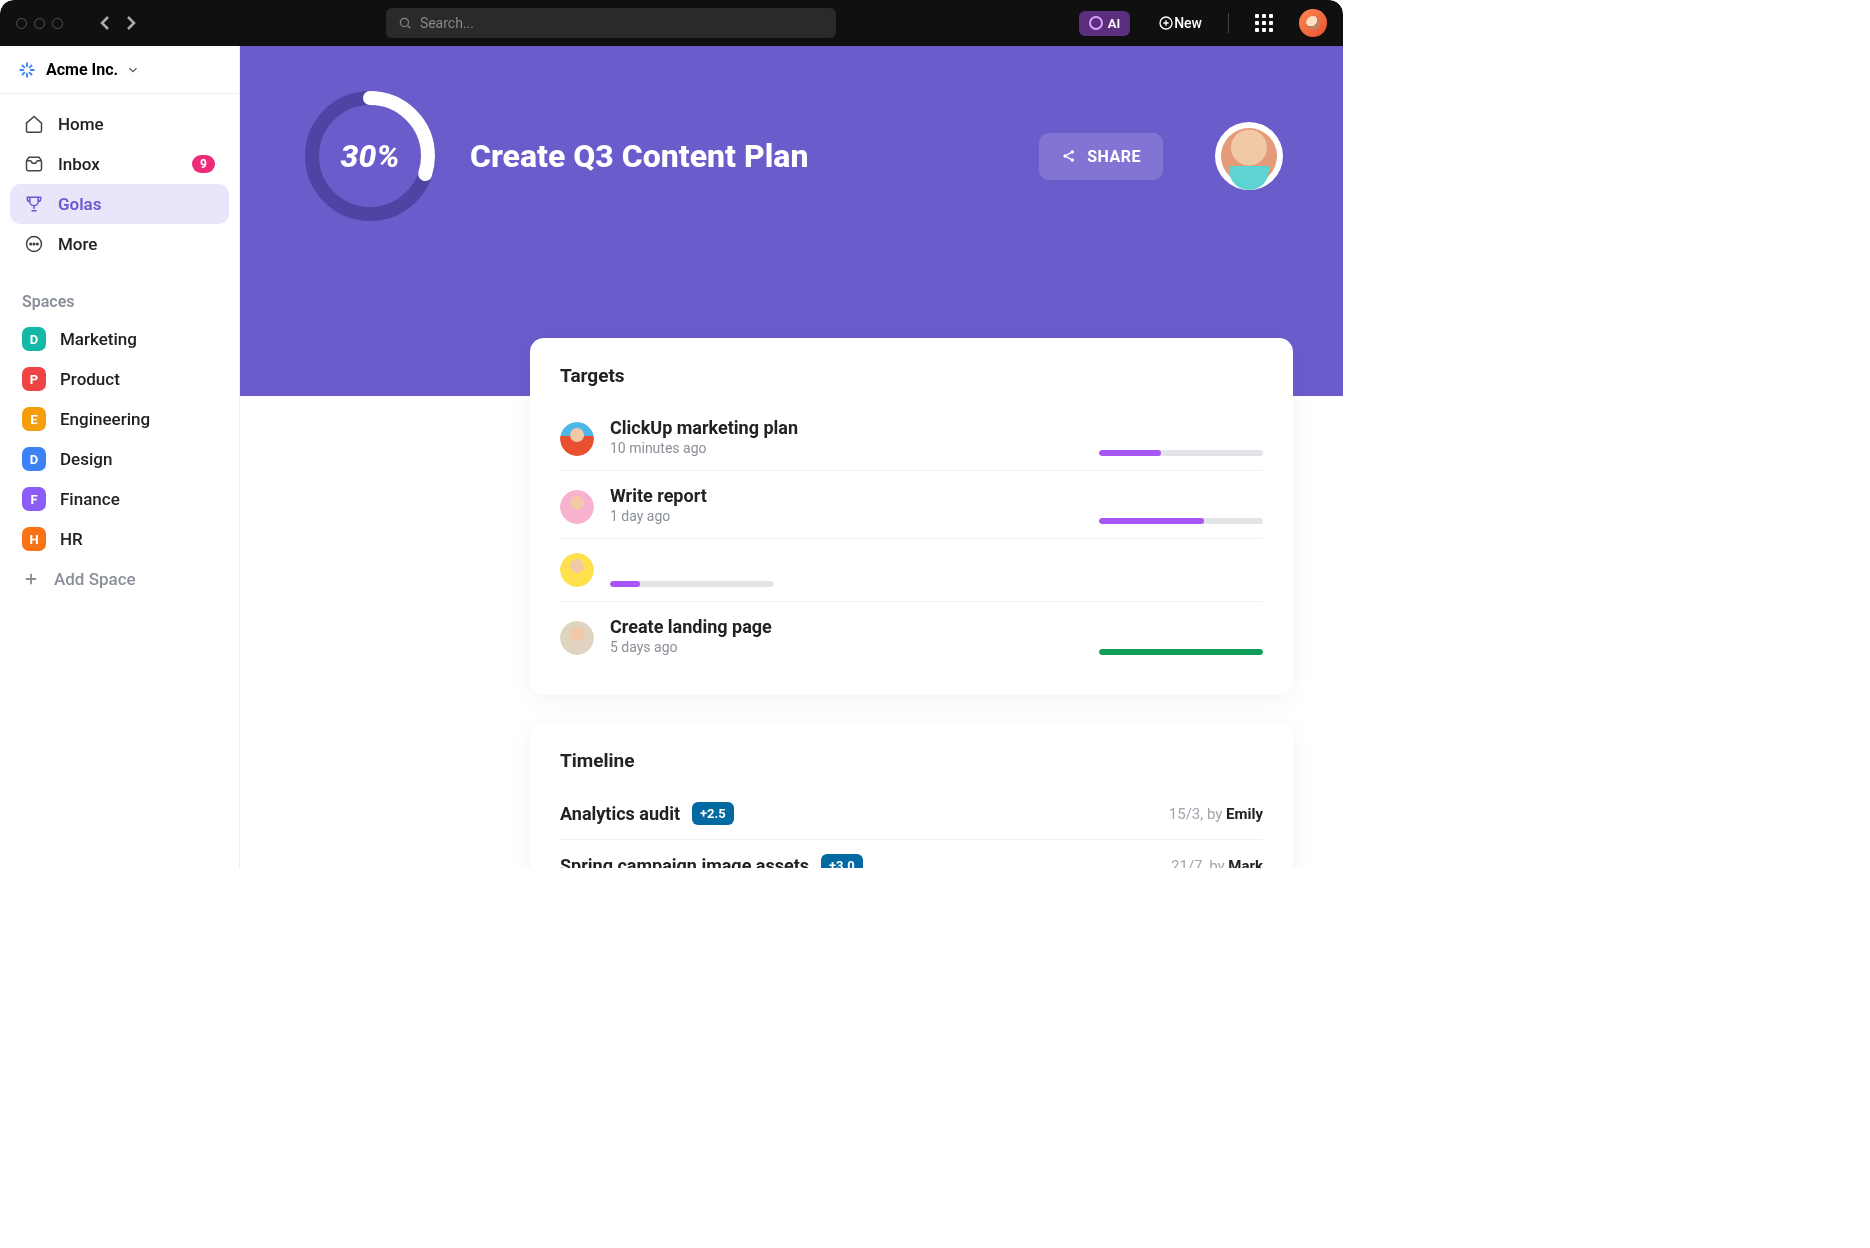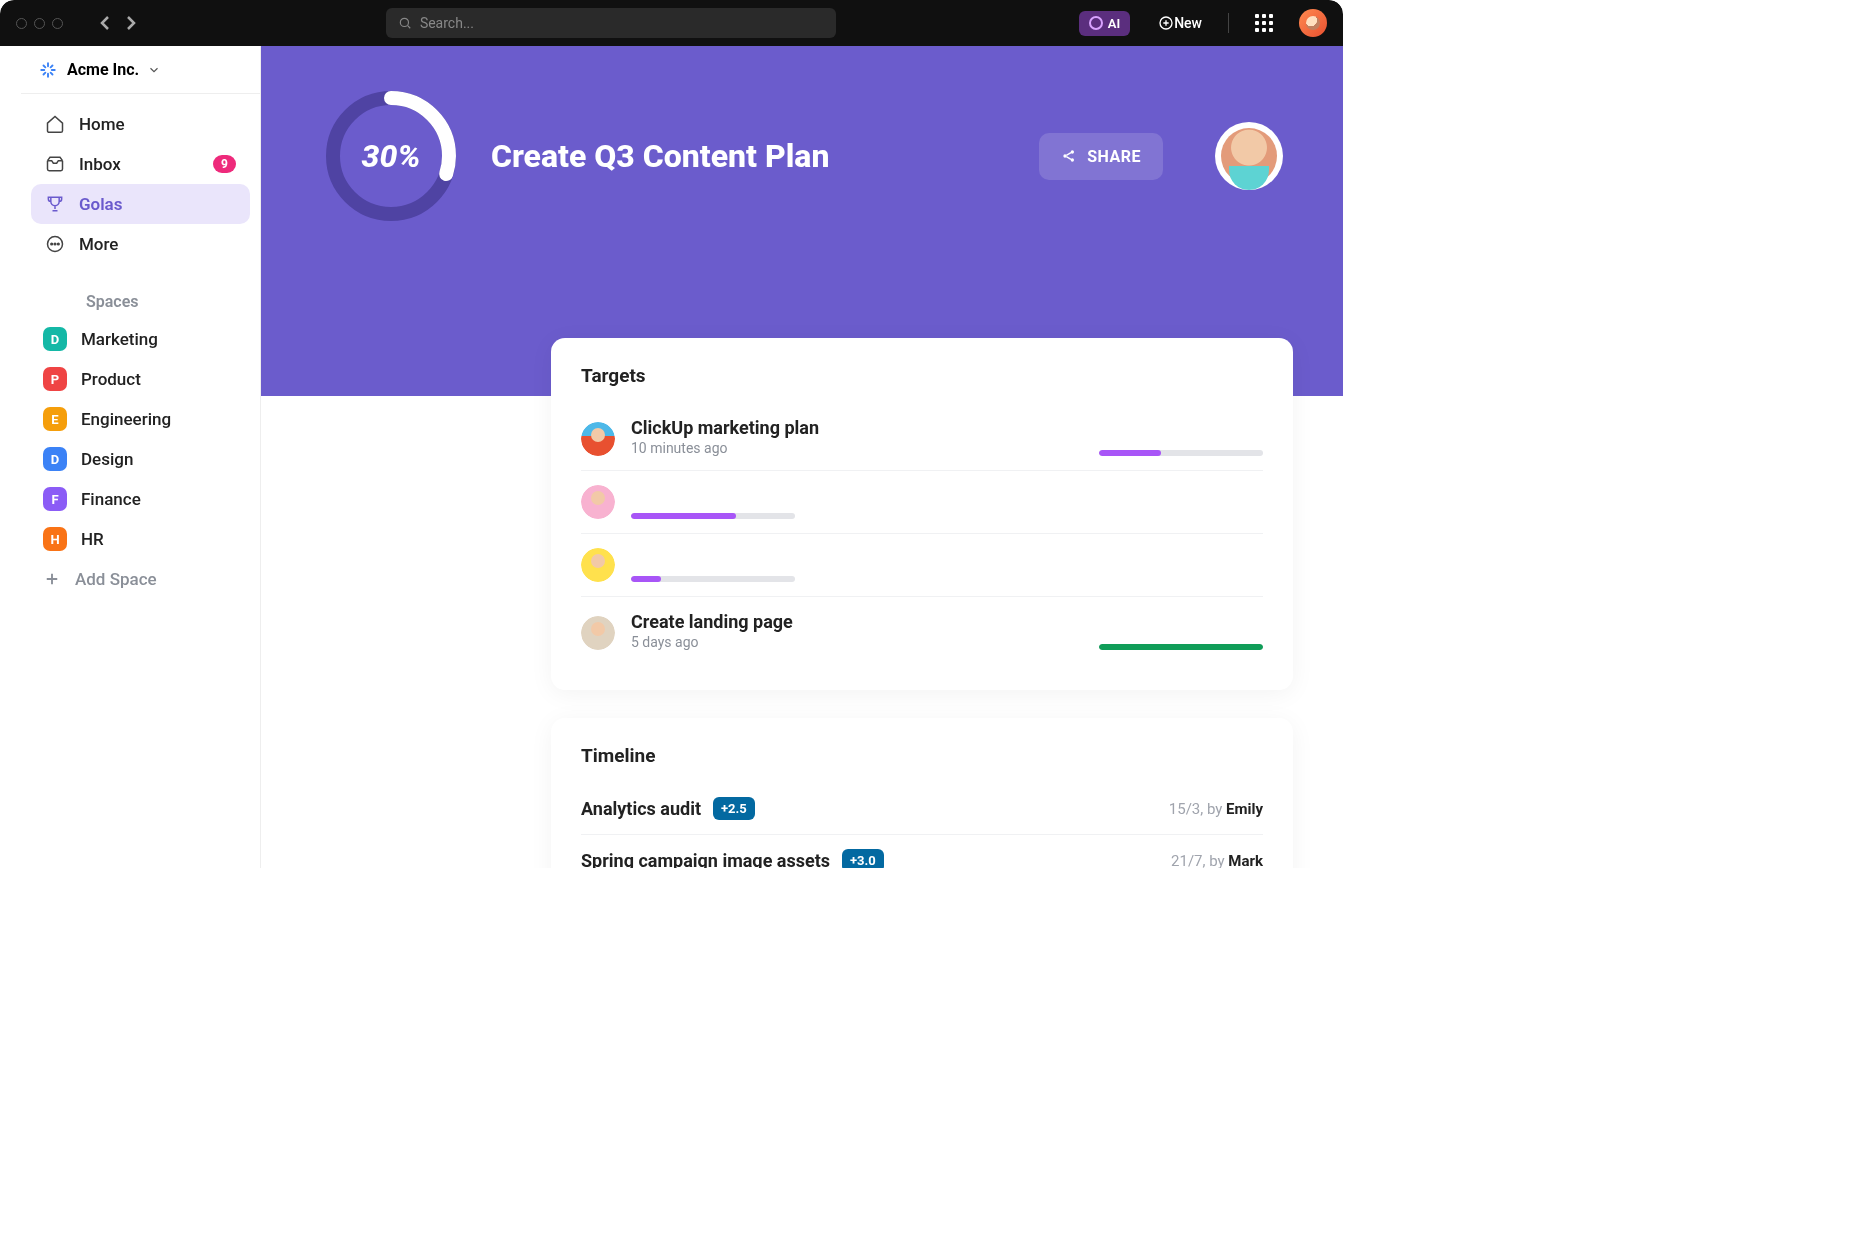--- a/index.html
+++ b/index.html
@@ -18,34 +18,34 @@
 .ai-btn .circ { width: 14px; height: 14px; border-radius: 50%; border: 2px solid #d9a3ff; }
 .new-btn { color: #fff; font-size: 14px; display: flex; align-items: center; cursor: pointer; margin-left: 16px; font-weight: 500; }
 .new-btn svg { width: 16px; height: 16px; stroke: #fff; }
 .sep { width: 1px; height: 20px; background: #444; margin: 0 14px; }
 .apps-btn { display: grid; grid-template-columns: repeat(3, 4px); grid-template-rows: repeat(3, 4px); gap: 3px; cursor: pointer; }
 .apps-btn span { width: 4px; height: 4px; background: #fff; border-radius: 1px; }
 .avatar-top { width: 28px; height: 28px; border-radius: 50%; background: linear-gradient(135deg,#ff8a50,#e85030); margin-left: 14px; cursor: pointer; display:flex; align-items:center; justify-content:center; }
 .avatar-top::after { content:""; width:14px; height:14px; border-radius:50%; background: radial-gradient(circle at 35% 30%, #ffe0c0 45%, #c08060 46%); }
 
 
-.app { display: flex; height: calc(100% - 46px); padding-left: 21px; }
+.app { display: flex; height: calc(100% - 46px); }
 .sidebar { width: 240px; border-right: 1px solid #eee; background: #fff; display: flex; flex-direction: column; }
 .workspace { display: flex; align-items: center; gap: 10px; padding: 14px 18px; font-weight: 700; font-size: 16px; border-bottom: 1px solid #eee; cursor: pointer; }
 .workspace .logo { width: 18px; height: 18px; }
 .workspace svg.caret { width: 14px; height: 14px; stroke: #555; margin-left: -2px; }
 
 .nav { padding: 10px 10px; }
 .nav-item { display: flex; align-items: center; gap: 14px; padding: 10px 14px; border-radius: 10px; font-size: 17px; color: #222; cursor: pointer; position: relative; font-weight: 500; }
 .nav-item.active { background: #eae5fb; color: #6a5acd; font-weight: 600; }
 .nav-item.active svg { stroke: #6a5acd; }
 .nav-item svg { width: 20px; height: 20px; stroke: #444; fill: none; stroke-width: 1.8; }
 .badge { background: #ee2a7b; color: #fff; font-size: 12px; font-weight: 700; padding: 2px 8px; border-radius: 10px; position: absolute; right: 14px; }
 
-.spaces-label { color: #8a8f98; font-weight: 600; font-size: 16px; padding: 18px 22px 8px; margin-left: 43px; }
+.spaces-label { color: #8a8f98; font-weight: 600; font-size: 16px; padding: 18px 22px 8px; }
 .space-item { display: flex; align-items: center; gap: 14px; padding: 8px 22px; font-size: 17px; color: #222; cursor: pointer; font-weight: 500; }
 .space-badge { width: 24px; height: 24px; border-radius: 7px; color: #fff; display: flex; align-items: center; justify-content: center; font-size: 13px; font-weight: 700; }
 .add-space { display: flex; align-items: center; gap: 14px; padding: 10px 22px; color: #8a8f98; font-size: 17px; cursor: pointer; font-weight: 500; }
 .add-space svg { width: 18px; height: 18px; stroke: #8a8f98; }
 
 
 .main { flex: 1; overflow: hidden; position: relative; }
 .hero { background: #6b5ccc; height: 350px; padding: 40px 60px 0; position: relative; }
 .hero-row { display: flex; align-items: center; gap: 30px; }
 .progress-ring { width: 140px; height: 140px; position: relative; font-style: italic; }
@@ -263,20 +263,24 @@
       <div class="target-time">10 minutes ago</div>
     </div>
     <div class="bar">
                 <div class="fill" style="width:38%;background:#a855f7"></div>
               </div>
             </div>
             <div class="target">
     <div class="target-avatar">
                 <div class="mini-face mf-b"></div>
               </div>
+    <div class="target-text">
+      <div class="target-name">Write report</div>
+      <div class="target-time">1 day ago</div>
+    </div>
     <div class="bar">
                 <div class="fill" style="width:64%;background:#a855f7"></div>
               </div>
             </div>
             <div class="target">
     <div class="target-avatar">
                 <div class="mini-face mf-c"></div>
               </div>
     <div class="bar">
                 <div class="fill" style="width:18%;background:#a855f7"></div>

